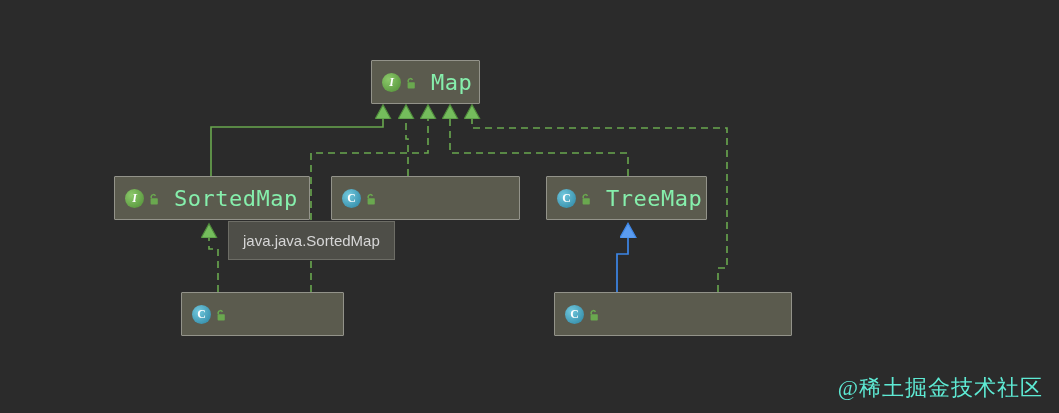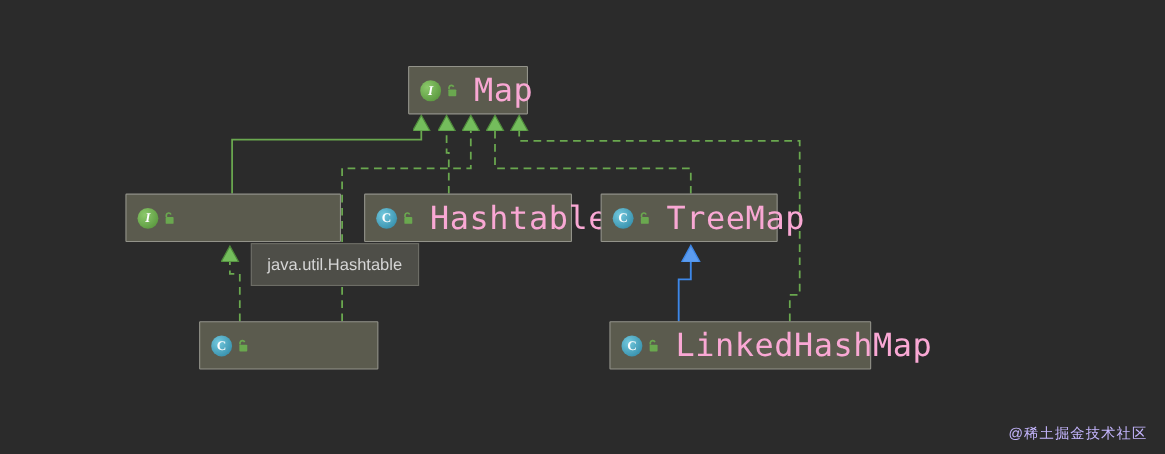--- a/index.html
+++ b/index.html
@@ -66,22 +66,22 @@
     color: #ffffff;
   }
   .lock-icon {
     width: 13px;
     height: 13px;
     position: relative;
     display: inline-block;
   }
   .node-label {
     font-family: "DejaVu Sans Mono", "Liberation Mono", monospace;
-    font-size: 29px;
-    color: #f9a8d4;
+    font-size: 22px;
+    color: #86efac;
     letter-spacing: 0.5px;
     white-space: nowrap;
   }
   #tooltip {
     position: absolute;
     left: 228px;
     top: 221px;
     height: 37px;
     display: flex;
     align-items: center;
@@ -91,23 +91,23 @@
     color: #d6d6d6;
     font-family: "Liberation Sans", sans-serif;
     font-size: 15px;
     white-space: nowrap;
     z-index: 20;
   }
   #watermark {
     position: absolute;
     right: 16px;
     bottom: 10px;
-    color: #c4b5fd;
-    font-family: Liberation Sans, sans-serif;
-    font-size: 13px;
+    color: #5eead4;
+    font-family: Liberation Serif, serif;
+    font-size: 22px;
     letter-spacing: 1px;
     z-index: 3;
     user-select: none;
   }
 </style>
 </head>
 <body>
 
 <div id="canvas">
 
@@ -152,33 +152,33 @@
   <div class="node" style="left:114px; top:176px; width:196px;">
     <span class="node-icons">
       <span class="type-badge iface">I</span>
       <span class="lock-icon">
         <svg viewBox="0 0 13 13" width="13" height="13">
           <path d="M4.2,5.2 L4.2,3.4 A2.2,2.2 0 0 1 8.4,3.0" fill="none" stroke="#6aa84f" stroke-width="1.5"></path>
           <rect x="3.6" y="5.3" width="7.2" height="6.2" rx="0.8" fill="#6aa84f"></rect>
         </svg>
       </span>
     </span>
+    <span class="node-label">SortedMap</span>
   </div>
 
   <div class="node" style="left:331px; top:176px; width:189px;">
     <span class="node-icons">
       <span class="type-badge cls">C</span>
       <span class="lock-icon">
         <svg viewBox="0 0 13 13" width="13" height="13">
           <path d="M4.2,5.2 L4.2,3.4 A2.2,2.2 0 0 1 8.4,3.0" fill="none" stroke="#6aa84f" stroke-width="1.5"></path>
           <rect x="3.6" y="5.3" width="7.2" height="6.2" rx="0.8" fill="#6aa84f"></rect>
         </svg>
       </span>
     </span>
-    <span class="node-label">Hashtable</span>
   </div>
 
   <div class="node" style="left:546px; top:176px; width:161px;">
     <span class="node-icons">
       <span class="type-badge cls">C</span>
       <span class="lock-icon">
         <svg viewBox="0 0 13 13" width="13" height="13">
           <path d="M4.2,5.2 L4.2,3.4 A2.2,2.2 0 0 1 8.4,3.0" fill="none" stroke="#6aa84f" stroke-width="1.5"></path>
           <rect x="3.6" y="5.3" width="7.2" height="6.2" rx="0.8" fill="#6aa84f"></rect>
         </svg>
@@ -202,20 +202,19 @@
   <div class="node" style="left:554px; top:292px; width:238px;">
     <span class="node-icons">
       <span class="type-badge cls">C</span>
       <span class="lock-icon">
         <svg viewBox="0 0 13 13" width="13" height="13">
           <path d="M4.2,5.2 L4.2,3.4 A2.2,2.2 0 0 1 8.4,3.0" fill="none" stroke="#6aa84f" stroke-width="1.5"></path>
           <rect x="3.6" y="5.3" width="7.2" height="6.2" rx="0.8" fill="#6aa84f"></rect>
         </svg>
       </span>
     </span>
-    <span class="node-label">LinkedHashMap</span>
-  </div>
-
-  <div id="tooltip">java.util.Hashtable</div>
+  </div>
+
+  <div id="tooltip">java.java.SortedMap</div>
 
   <div id="watermark">@稀土掘金技术社区</div>
 
 </div>
 
 </body></html>

